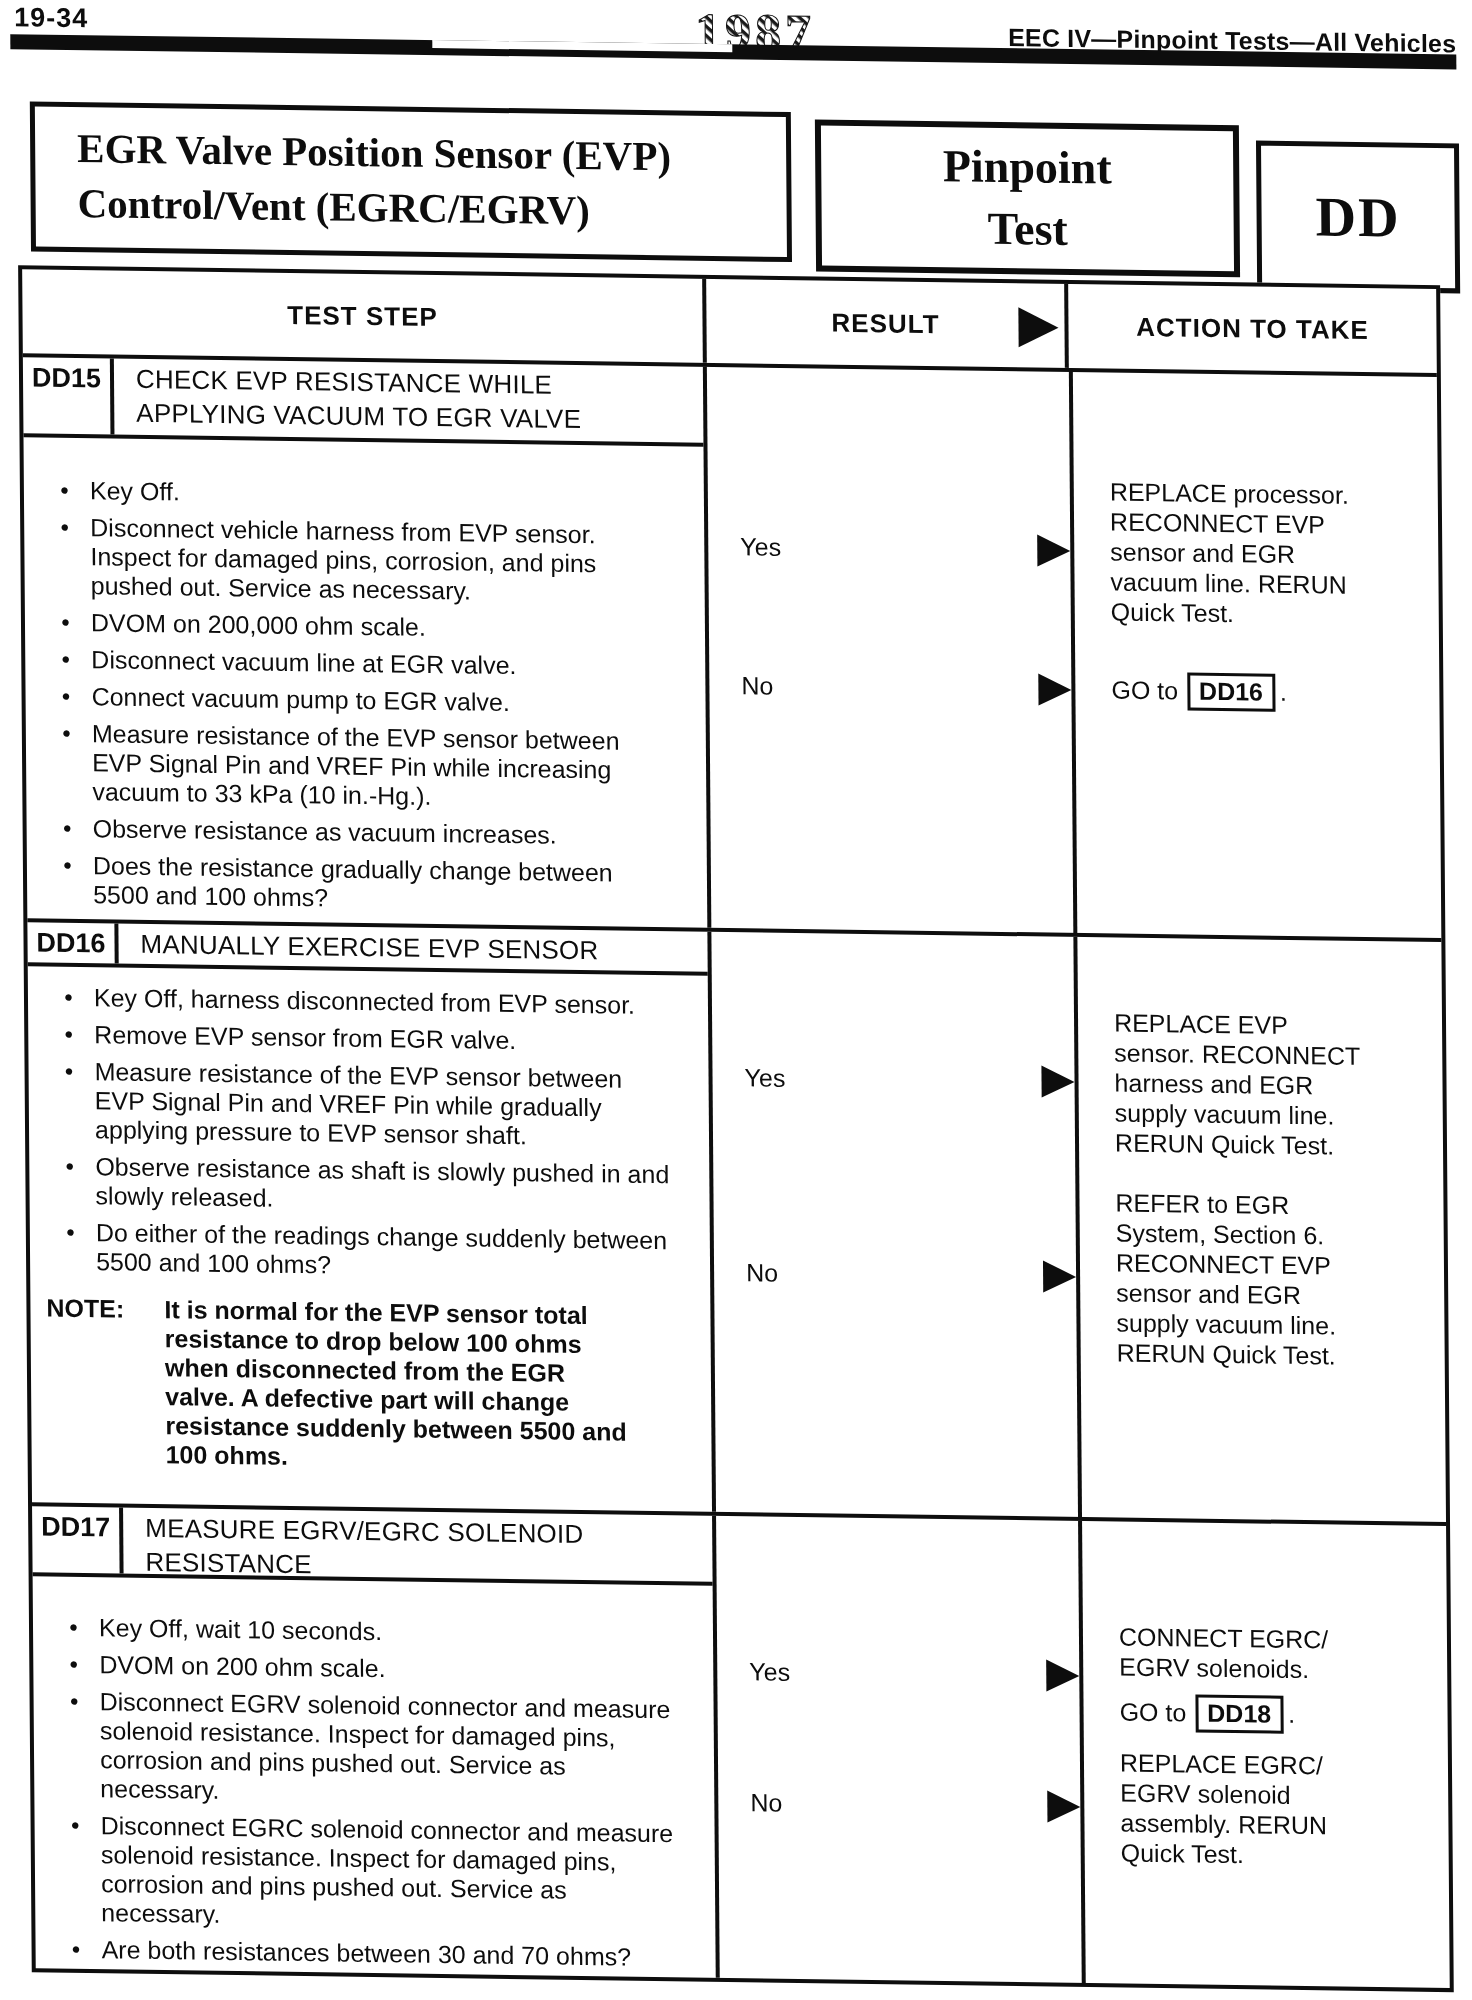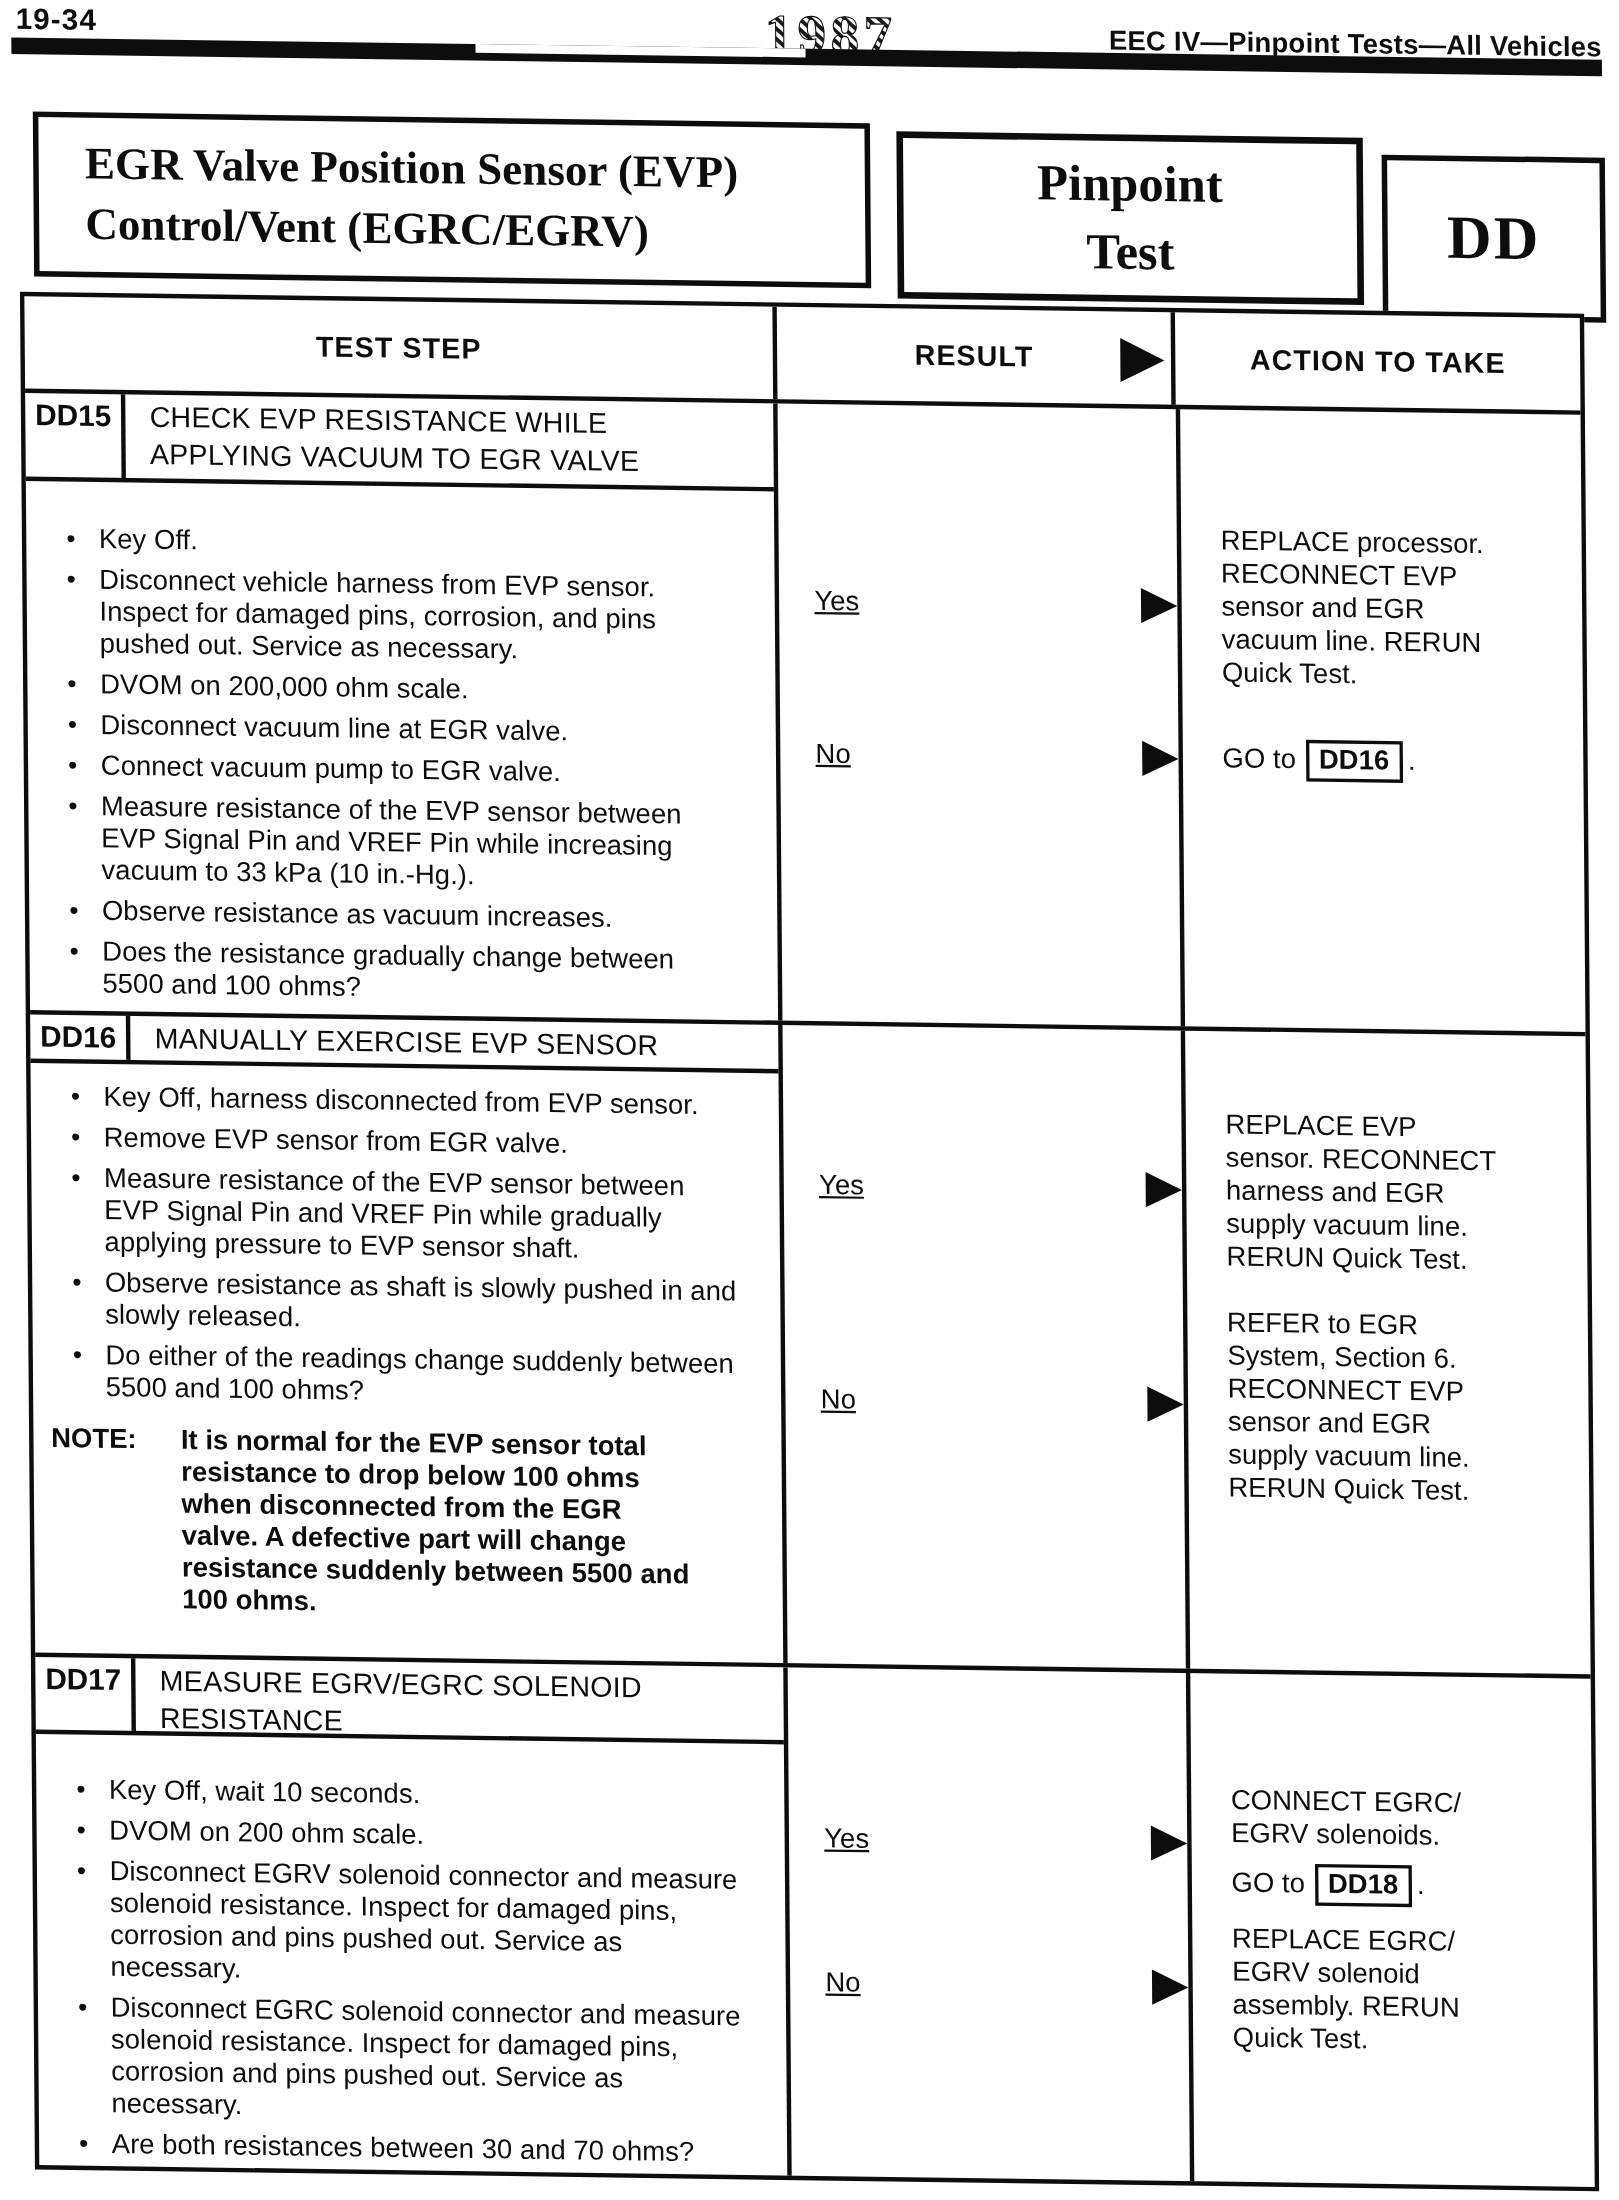--- a/index.html
+++ b/index.html
@@ -48,21 +48,21 @@
   .b-text{width:580px;font-size:25px;line-height:29px;}
   .note{display:flex;margin-top:10px;padding-left:16px;font-weight:bold;}
   .note-label{width:118px;font-size:25px;line-height:29px;}
   .note-text{width:470px;font-size:25px;line-height:29px;}
 
   .c23{flex:1;position:relative;box-sizing:border-box;}
   .vdiv{position:absolute;left:362px;top:0;bottom:0;width:4px;background:#0d0d0d;}
   .outcome{display:flex;}
   .ans{width:366px;box-sizing:border-box;padding-left:32px;display:flex;align-items:center;flex-shrink:0;}
   .ans .tri{margin-left:auto;margin-right:4px;}
-  .ans-label{font-size:25px;text-decoration:underline;}
+  .ans-label{font-size:25px;}
   .act{flex:1;padding-left:36px;font-size:25px;line-height:30px;}
   .act-line{white-space:nowrap;}
   .goto-line{white-space:nowrap;margin-top:12px;}
   .goto-line.first{margin-top:0;}
   .ref-box{display:inline-block;border:3px solid #0d0d0d;padding:0 9px 2px;font-weight:bold;margin:0 5px 0 2px;line-height:30px;}
 </style>
 </head>
 <body>
 
 <div class="canvas">

